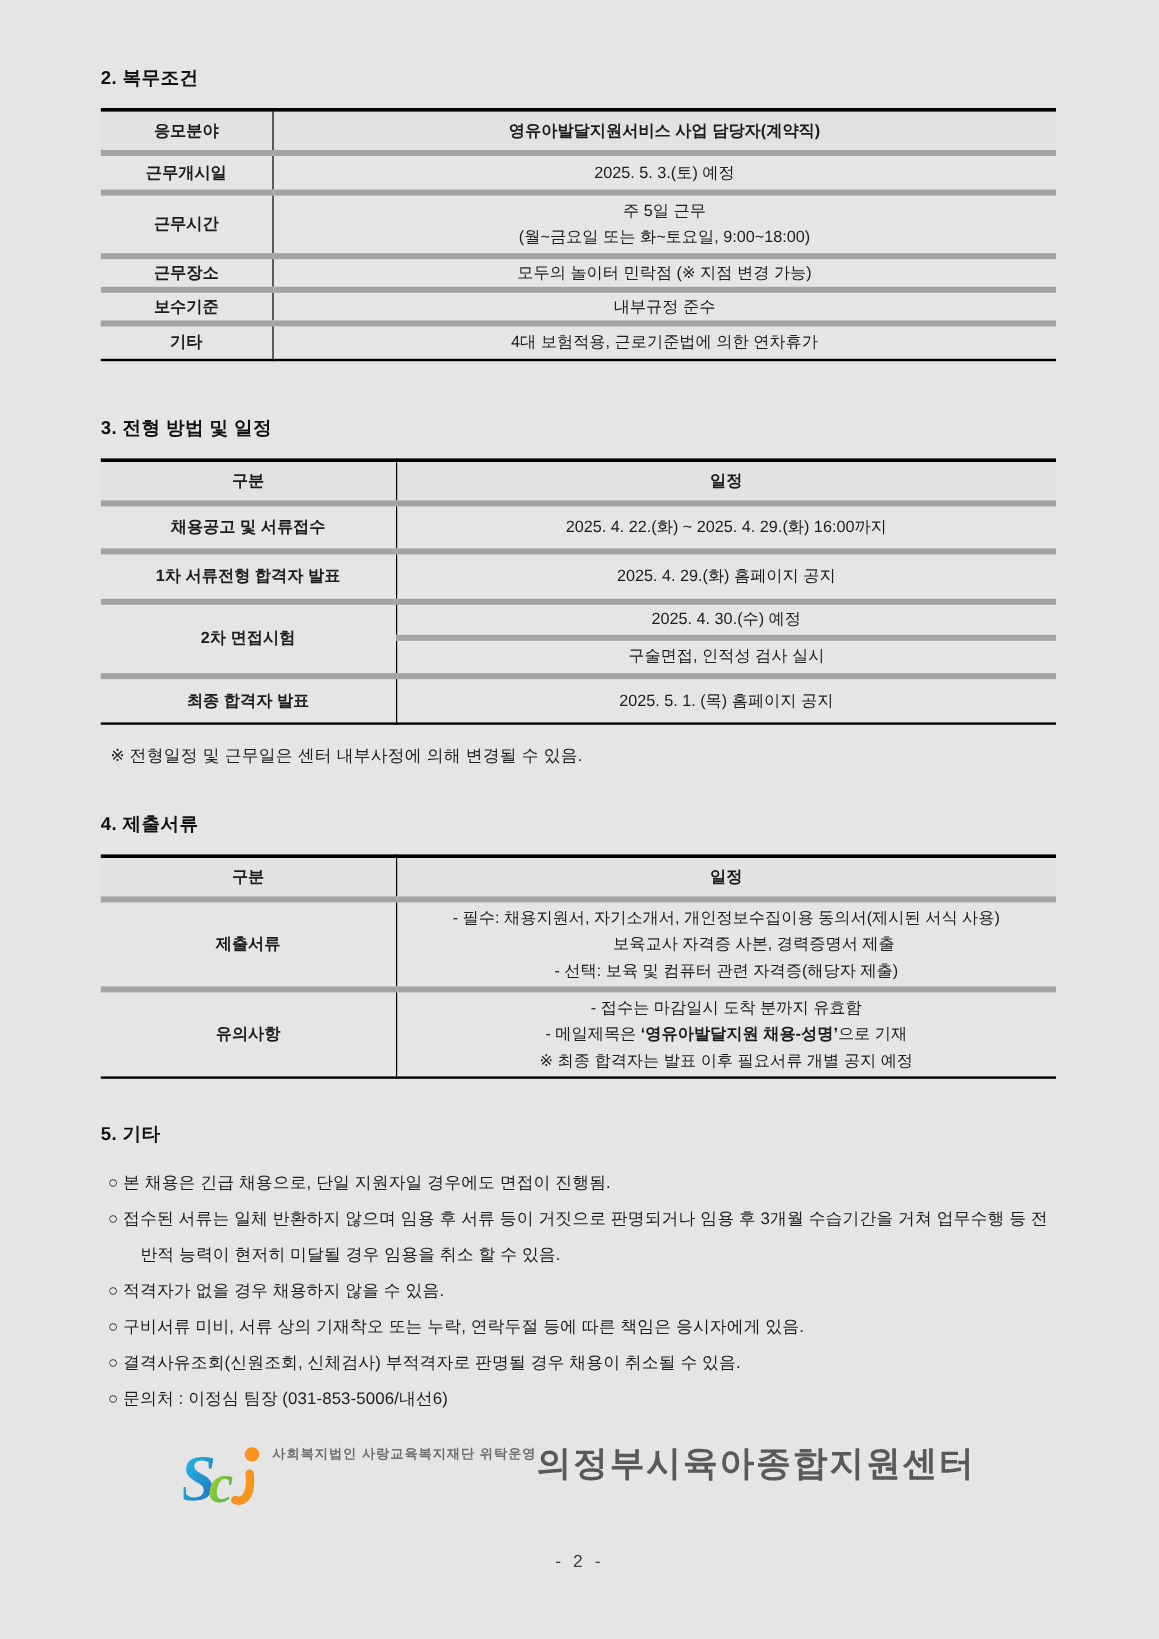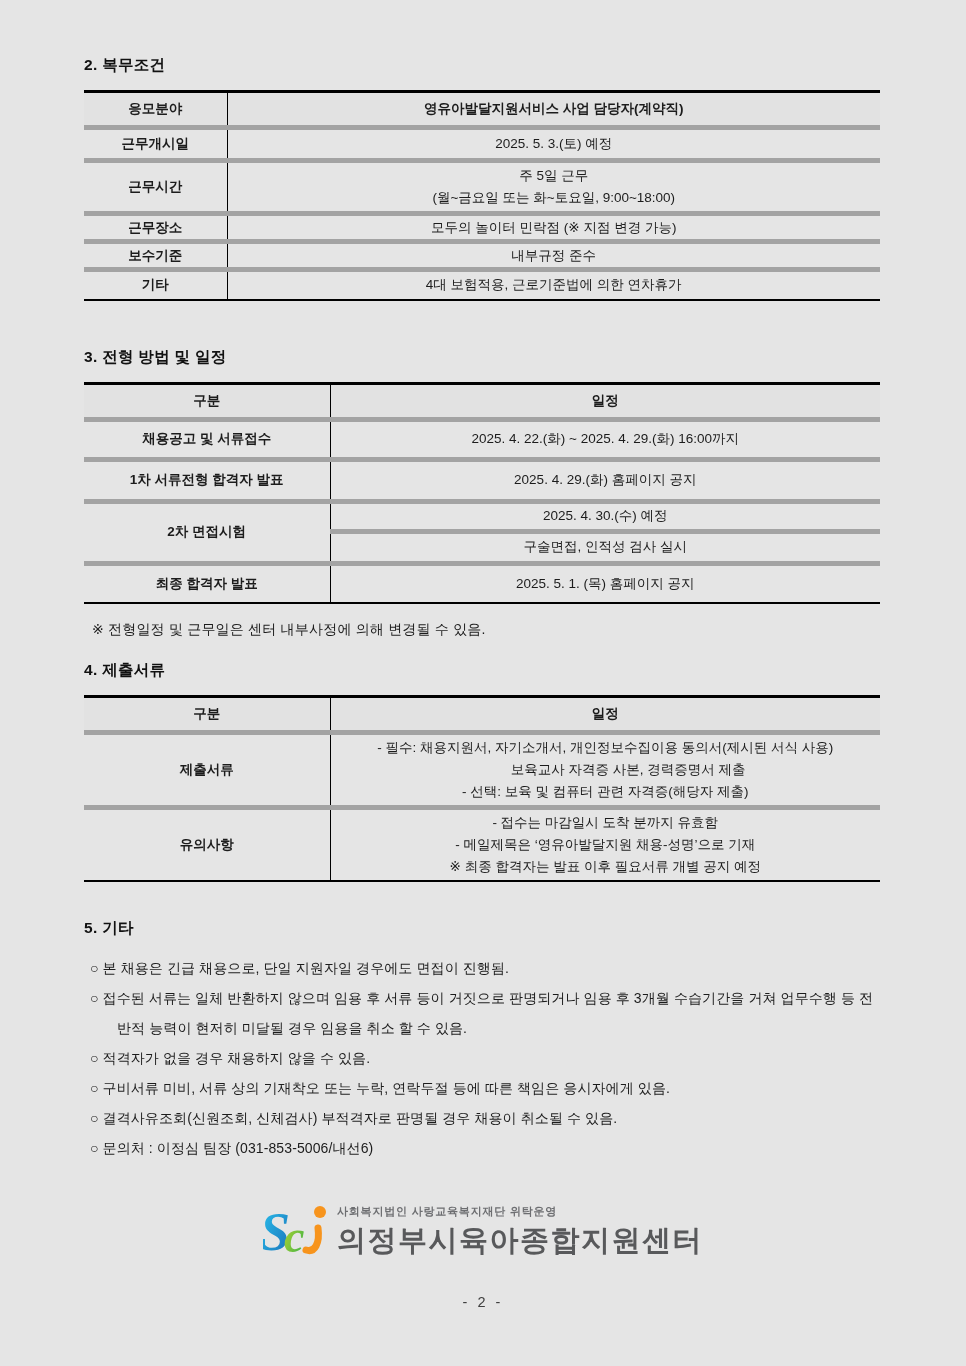--- a/index.html
+++ b/index.html
@@ -16,21 +16,21 @@
   .content { padding: 55px 86px 0 84px; }
 
   .sec-title {
     font-size: 15.5px;
     font-weight: 700;
     color: #111;
     margin: 0 0 14px 0;
     letter-spacing: 0.3px;
   }
   .mt-s3 { margin-top: 46px; }
-  .mt-s4 { margin-top: 21px; }
+  .mt-s4 { margin-top: 38px; }
   .mt-s5 { margin-top: 36px; }
 
   table.tbl {
     width: 100%;
     border-collapse: collapse;
     table-layout: fixed;
     border-top: 3px solid #000;
     border-bottom: 2.5px solid #000;
   }
   table.tbl td {
@@ -42,21 +42,21 @@
     border-top: 5px solid #a3a3a3;
   }
   table.tbl tr:first-child td { border-top: none; }
   td.sep { border-right: 1.5px solid #000; }
   tr.hdr td {
     background: #e2e2e2;
     font-weight: 700;
     border-bottom: 2.5px solid #000;
   }
   td.lbl { font-weight: 700; }
-  .bold { font-weight: 400; }
+  .bold { font-weight: 700; }
   td.left { text-align: left; padding-left: 12px; }
   .cell-line { line-height: 22px; }
   .indented { padding-left: 46px; }
 
   .h36 { height: 36px; } .h33 { height: 33px; } .h50 { height: 50px; }
   .h28 { height: 28px; } .h30 { height: 30px; } .h40 { height: 40px; }
   .h42 { height: 42px; } .h32 { height: 32px; } .h68 { height: 68px; }
   .h72 { height: 72px; }
 
   .note {
@@ -80,21 +80,21 @@
   .footer-logo {
     position: absolute;
     top: 1198px;
     left: 0; right: 0;
     display: flex;
     justify-content: center;
     align-items: flex-start;
     gap: 8px;
   }
   .logo-mark { flex: 0 0 auto; margin-top: 2px; }
-  .logo-text-col { display: flex; flex-direction: column; }
+  .logo-text-col { display: flex; flex-direction: row; }
   .logo-small {
     font-size: 11px;
     font-weight: 700;
     color: #6d6e71;
     letter-spacing: 0.8px;
     margin-top: 6px;
   }
   .logo-main {
     font-size: 29px;
     font-weight: 700;

